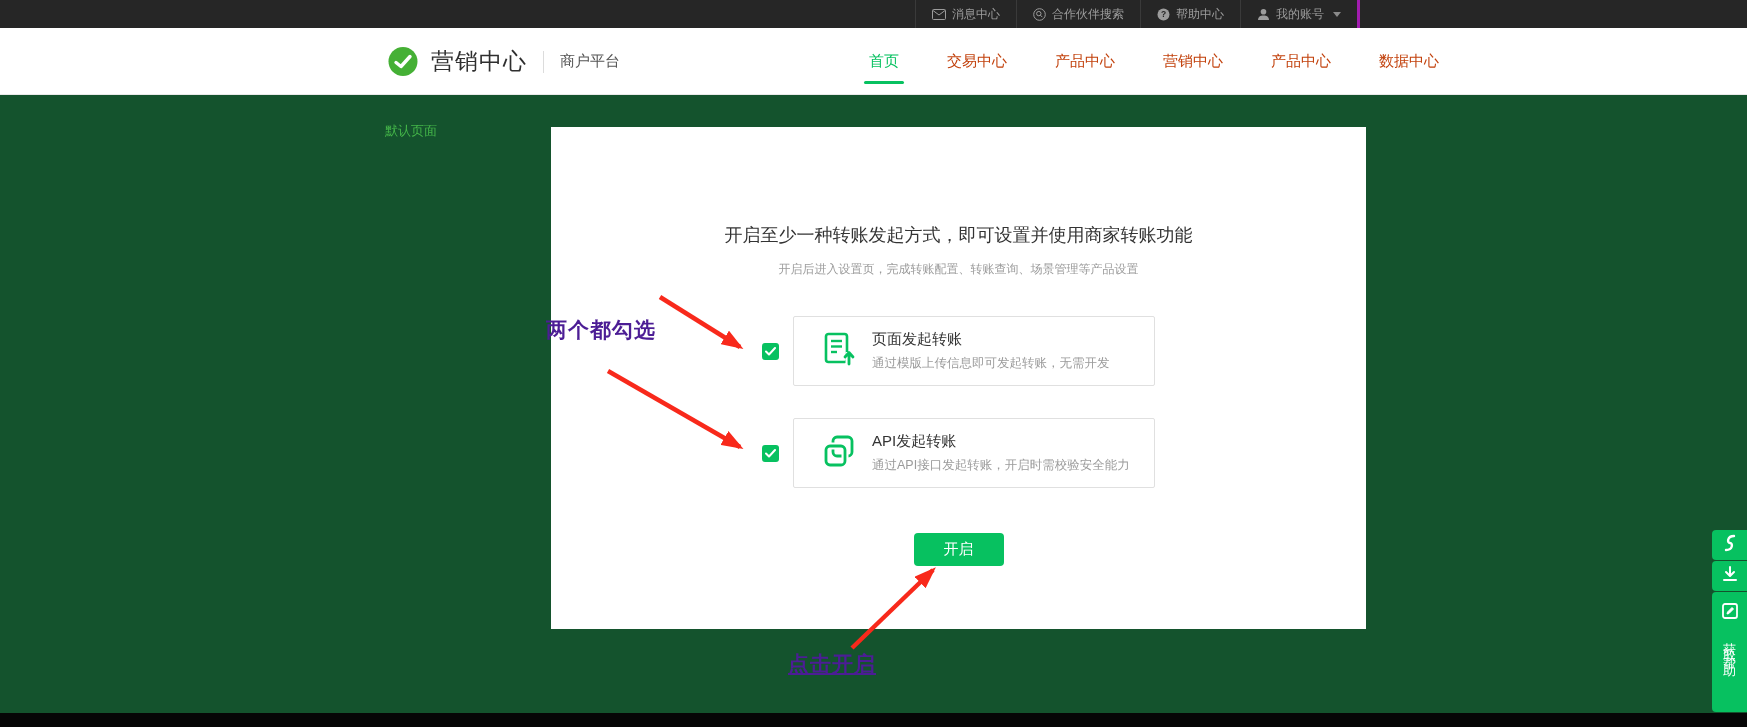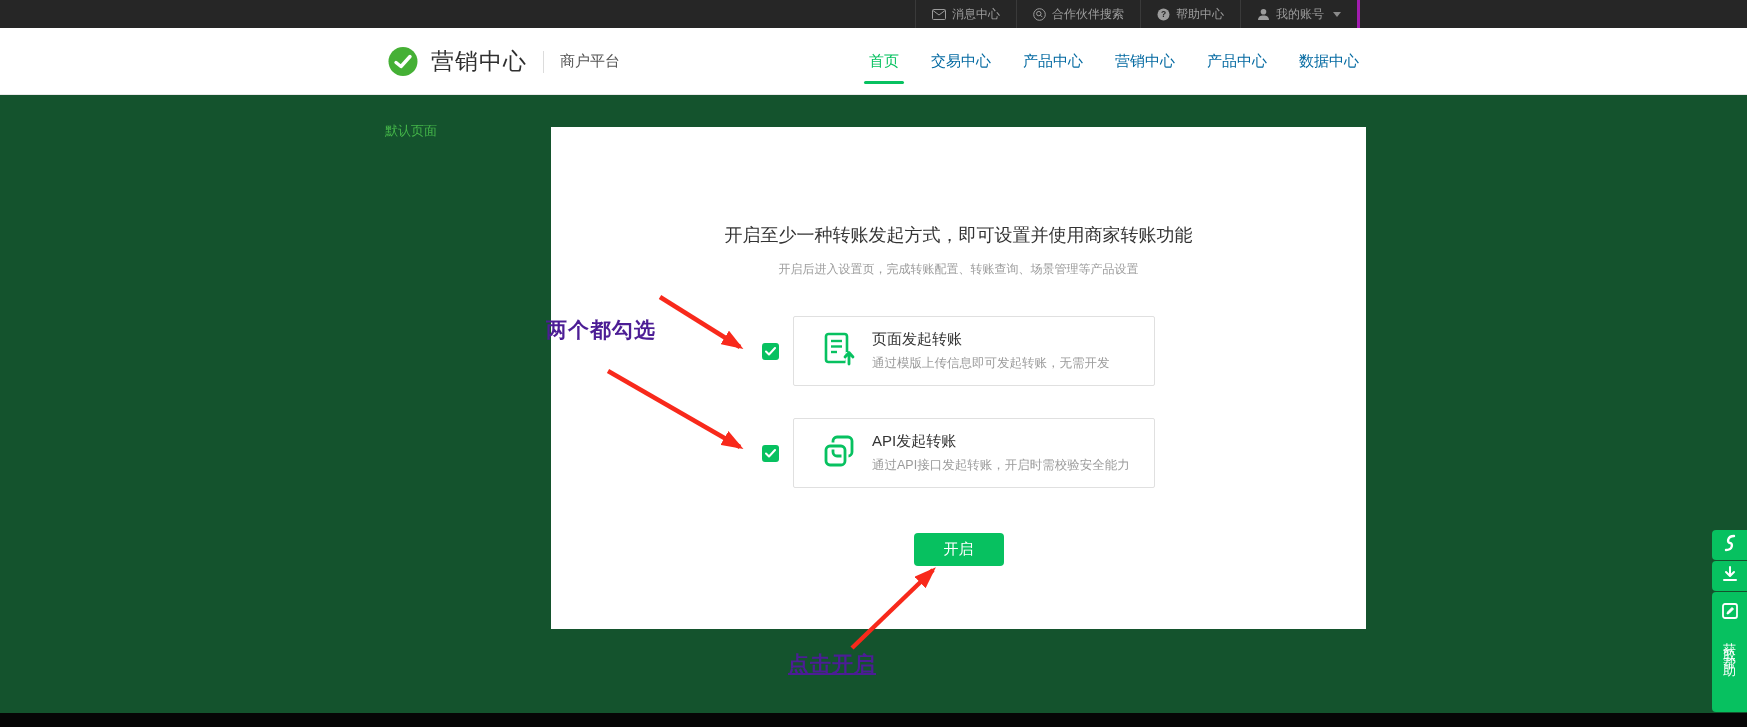--- a/index.html
+++ b/index.html
@@ -19,22 +19,22 @@
 
   
   .header { position:absolute; left:0; top:28px; width:1747px; height:67px; background:#fff;
             border-bottom:1px solid #e9e9e9; }
   .brand-wrap { position:absolute; left:385px; top:0; height:67px; display:flex; align-items:center; }
   .brand-logo { width:36px; height:36px; margin-right:10px; }
   .brand-name { font-size:23px; color:#2f2f2f; letter-spacing:1px; }
   .brand-divider { width:1px; height:22px; background:#dcdcdc; margin:0 16px; }
   .brand-portal { font-size:15px; color:#555; }
 
-  .nav { position:absolute; left:867px; top:0; height:67px; display:flex; align-items:center; gap:28px; }
-  .nav-item { position:relative; font-size:15px; color:#0369a1; cursor:pointer; padding:23px 2px; }
+  .nav { position:absolute; left:867px; top:0; height:67px; display:flex; align-items:center; gap:44px; }
+  .nav-item { position:relative; font-size:15px; color:#c2410c; cursor:pointer; padding:23px 2px; }
   .nav-item.active { color:#07C160; }
   .nav-item.active::after { content:""; position:absolute; left:50%; transform:translateX(-50%);
             bottom:10px; width:40px; height:3px; background:#07C160; border-radius:2px; }
 
   
   .body-area { position:absolute; left:0; top:95px; width:1747px; height:618px; background:#14532d; }
   .sidebar-link { position:absolute; left:385px; top:27px; font-size:13px; color:#44b549; cursor:pointer; }
 
   .panel { position:absolute; left:551px; top:32px; width:815px; height:502px; background:#fff; }
   .panel-title { margin-top:96px; text-align:center; font-size:18px; color:#333; }

